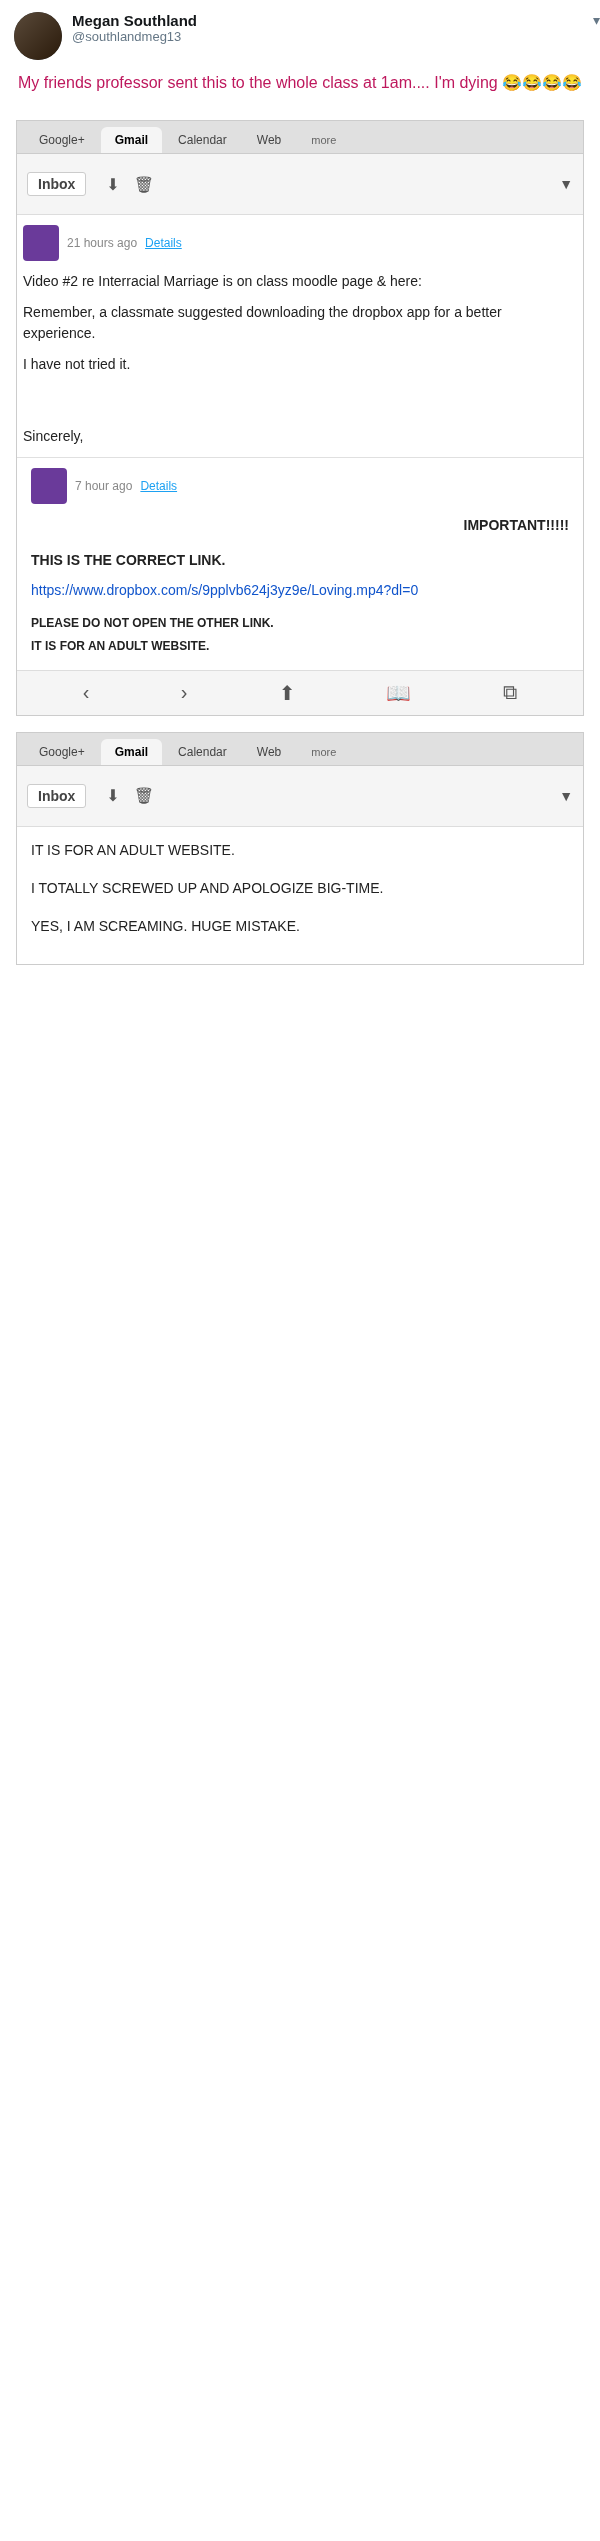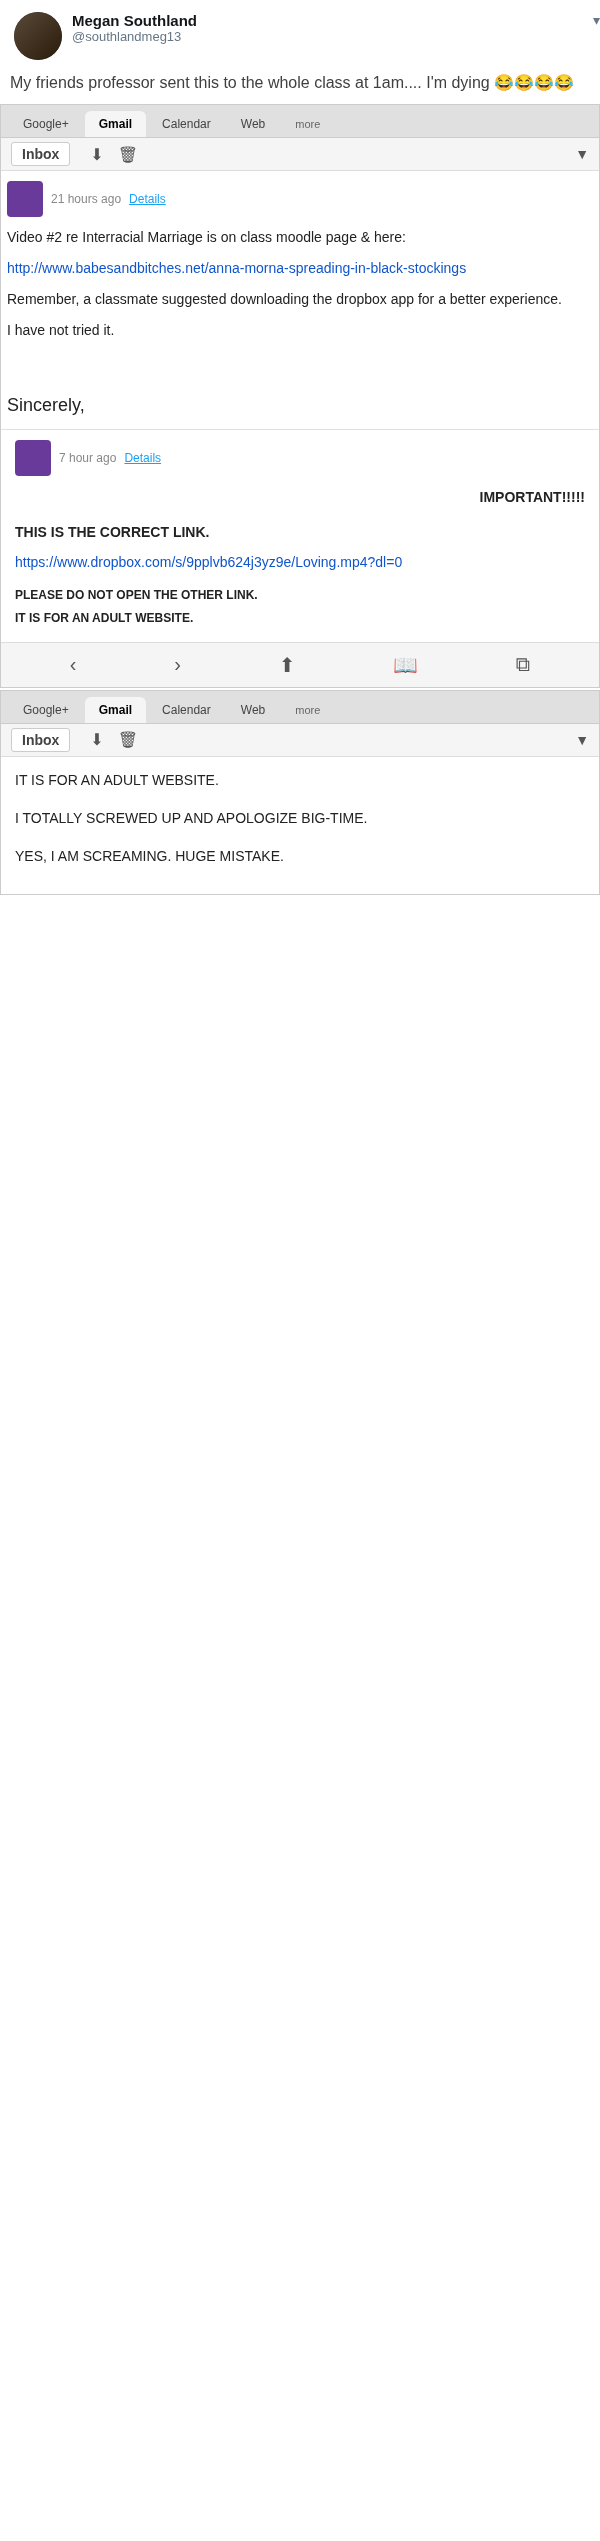--- a/index.html
+++ b/index.html
@@ -47,29 +47,29 @@
       color: #657786;
     }
     .chevron-down {
       color: #657786;
       font-size: 14px;
       margin-left: auto;
     }
 
     
     .tweet-text {
-      padding: 4px 14px 10px 10px;
+      padding: 4px 14px 10px 18px;
       font-size: 16px;
       line-height: 1.4;
-      color: #404040;
+      color: #be185d;
     }
 
     
     .screenshot-container {
-      margin: 0;
+      margin: 16px;
       background: #e8e8e8;
       border: 1px solid #ccc;
       position: relative;
     }
 
     
     .browser-chrome {
       background: #f0f0f0;
       border-bottom: 1px solid #ccc;
       padding: 0;
@@ -96,21 +96,21 @@
     }
     .browser-tab.more {
       font-size: 11px;
       color: #666;
     }
 
     
     .inbox-bar {
       display: flex;
       align-items: center;
-      padding: 4px 10px;
+      padding: 18px 10px;
       background: #f5f5f5;
       border-bottom: 1px solid #ddd;
       gap: 10px;
     }
     .inbox-label {
       font-size: 14px;
       font-weight: 600;
       color: #444;
       background: #fff;
       border: 1px solid #ccc;
@@ -165,21 +165,21 @@
     .email-link {
       color: #1155cc;
       text-decoration: none;
       font-size: 14px;
     }
     .email-paragraph {
       margin-bottom: 10px;
     }
     .sincerely {
       margin-top: 20px;
-      font-size: 18px;
+      font-size: 14px;
       color: #222;
     }
 
     
     .email-section-2 {
       background: #fff;
       padding: 10px 14px;
       font-size: 14px;
       color: #222;
       line-height: 1.6;
@@ -288,23 +288,20 @@
     <div class="inbox-arrow">▼</div>
   </div>
 
   <div class="email-body">
     <div class="email-meta">
       <div class="sender-avatar"></div>
       <span class="email-time">21 hours ago</span>
       <span class="email-details-link">Details</span>
     </div>
     <p class="email-paragraph">Video #2 re Interracial Marriage is on class moodle page &amp; here:</p>
-    <p class="email-paragraph">
-      <a class="email-link">http://www.babesandbitches.net/anna-morna-spreading-in-black-stockings</a>
-    </p>
     <p class="email-paragraph">Remember, a classmate suggested downloading the dropbox app for a better experience.</p>
     <p class="email-paragraph">I have not tried it.</p>
     <br>
     <p class="sincerely">Sincerely,</p>
   </div>
 
   <div class="email-section-2">
     <div class="email-meta">
       <div class="sender-avatar"></div>
       <span class="email-time">7 hour ago</span>

